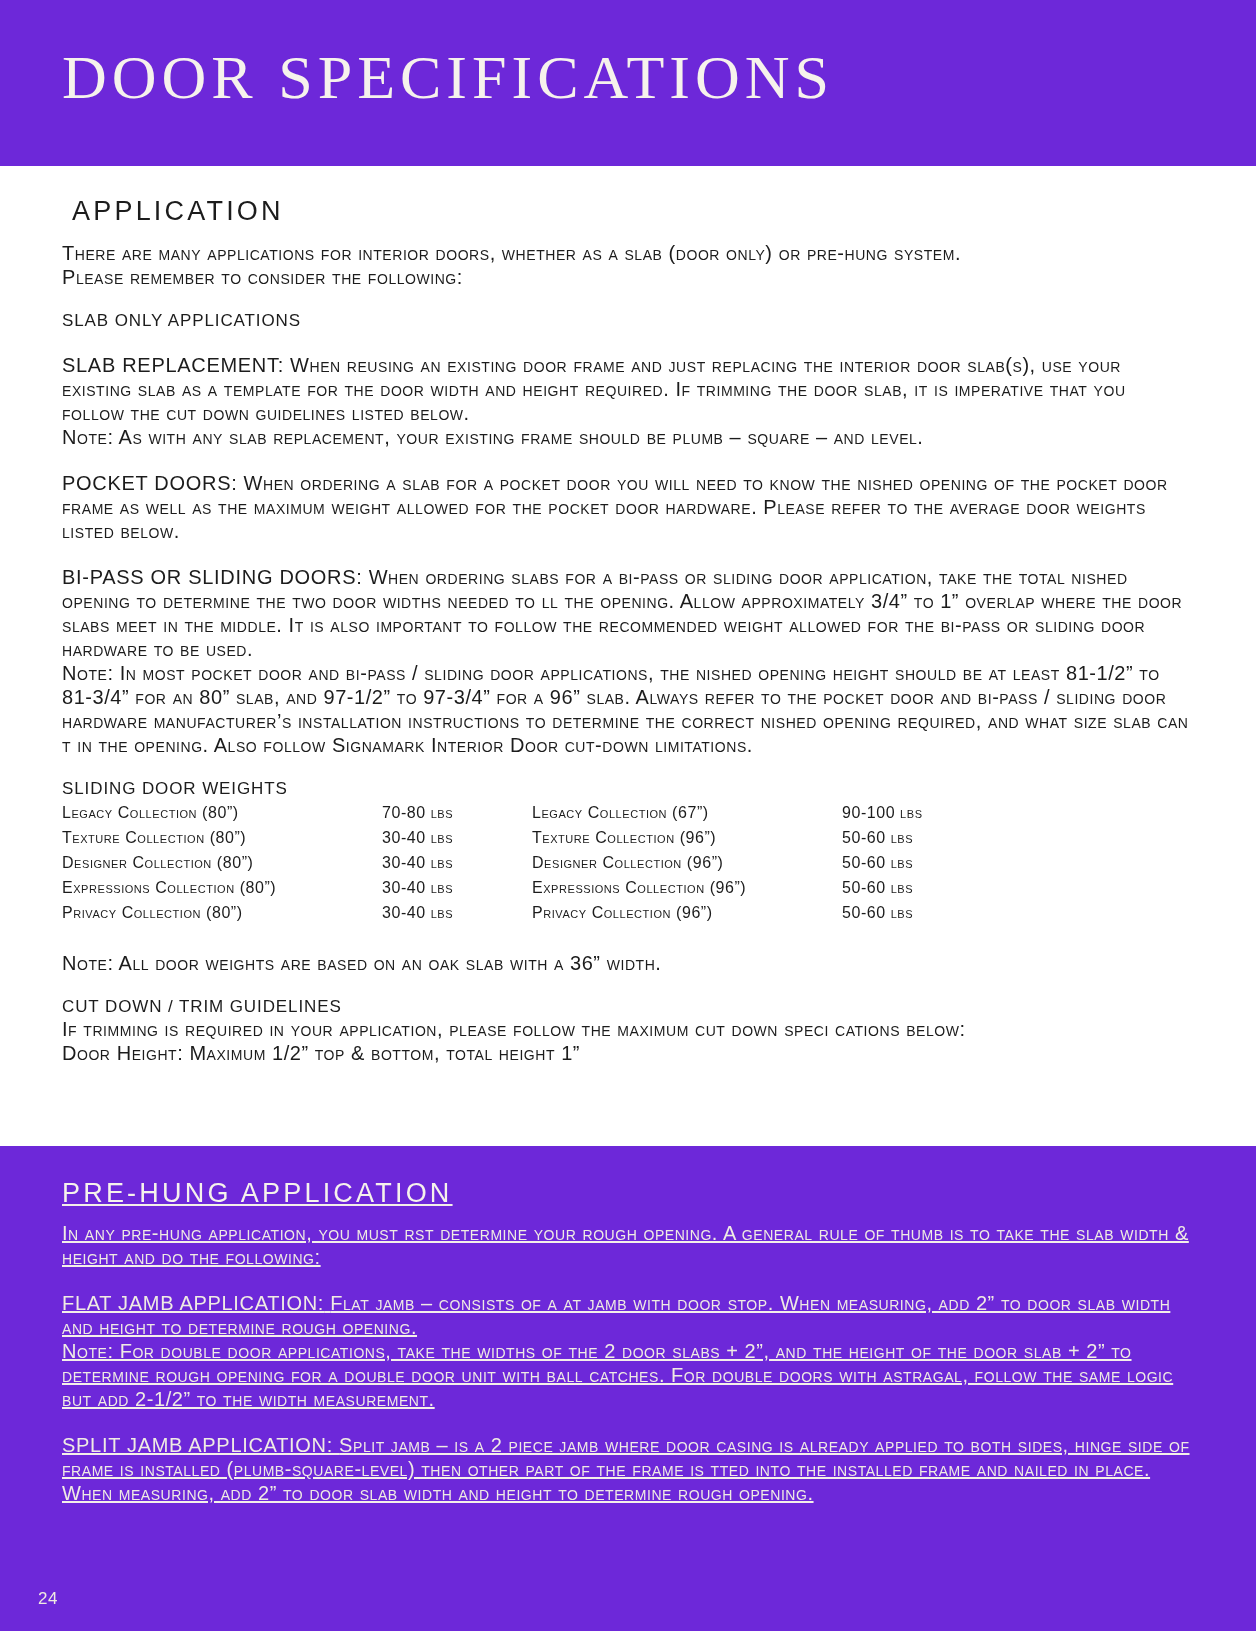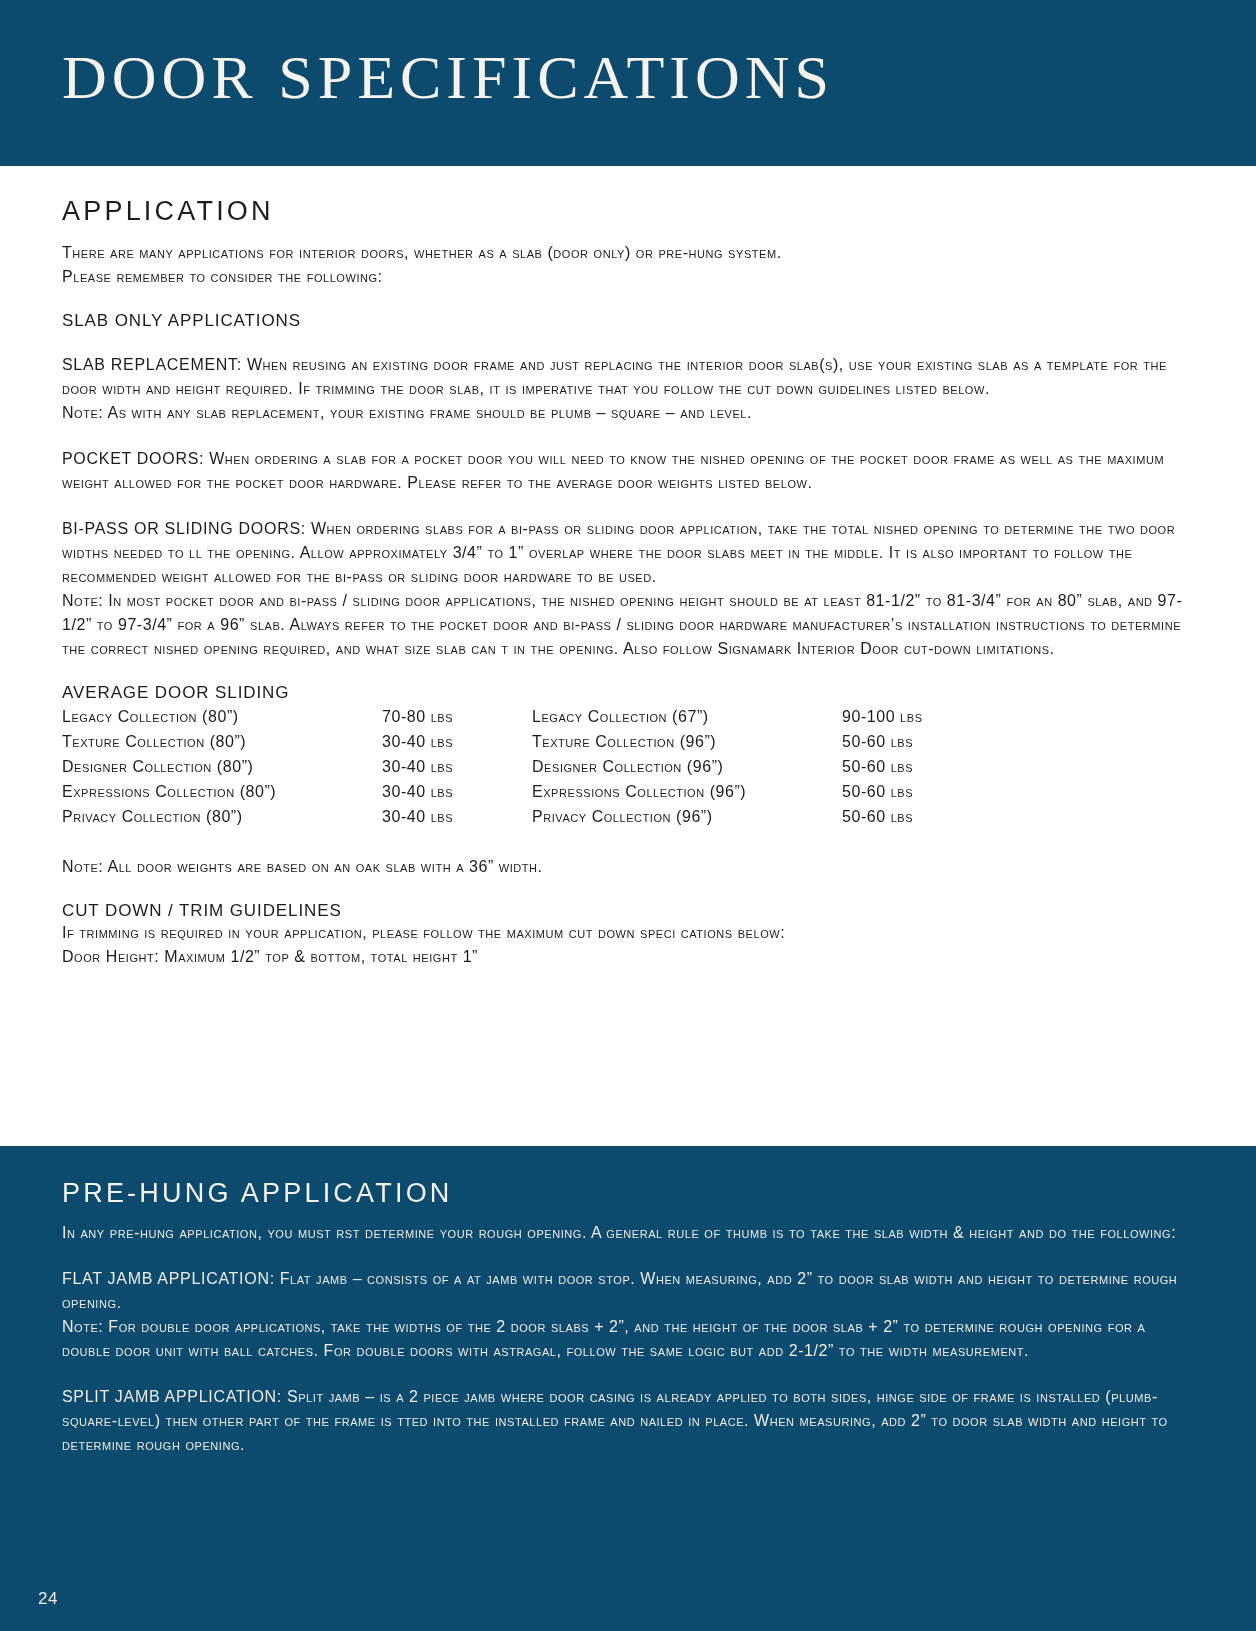--- a/index.html
+++ b/index.html
@@ -10,24 +10,25 @@
   body {
     width: 1256px;
     height: 1631px;
     position: relative;
     font-family: "Liberation Sans", sans-serif;
     overflow: hidden;
   }
 
   
   .band-dark {
-    background: #0c4a6e;
+    background: #6d28d9;
     color: #f4efe9;
     width: 100%;
     box-sizing: border-box;
+    text-decoration: underline;
   }
   .header-band {
     height: 166px;
     position: relative;
   }
   .page-title {
     position: absolute;
     left: 62px;
     top: 46px;
     font-family: "Liberation Serif", serif;
@@ -60,34 +61,34 @@
 
   
   .sec-head {
     font-family: "Liberation Sans", sans-serif;
     font-size: 27px;
     letter-spacing: 3.2px;
     font-weight: 400;
     margin: 0;
     white-space: nowrap;
   }
-  .white-section .sec-head { color: #1c1c1c; }
+  .white-section .sec-head { color: #1c1c1c; margin-left: 10px; }
   .footer-band .sec-head { color: #f6f2ec; }
 
   .sub-head {
     font-size: 17px;
     letter-spacing: 0.9px;
     font-weight: 400;
     margin: 0;
     white-space: nowrap;
   }
 
   
   .body-text {
-    font-size: 16px;
+    font-size: 20px;
     font-variant: small-caps;
     letter-spacing: 0.55px;
     line-height: 24px;
     margin: 0;
     text-align: left;
   }
   .footer-band .body-text { color: #f0ebe4; }
 
   .lead-caps {
     font-variant: normal;
@@ -164,21 +165,21 @@
   <div class="gap-md"></div>
 
   <p class="body-text">
     <span class="lead-caps">BI-PASS OR SLIDING DOORS:</span>
     <span>When ordering slabs for a bi-pass or sliding door application, take the total   nished opening to determine the two door widths needed to   ll the opening. Allow approximately 3/4” to 1” overlap where the door slabs meet in the middle. It is also important to follow the recommended weight allowed for the bi-pass or sliding door hardware to be used.</span>
   </p>
   <p class="body-text">Note: In most pocket door and bi-pass / sliding door applications, the   nished opening height should be at least 81-1/2” to 81-3/4” for an 80” slab, and 97-1/2” to 97-3/4” for a 96” slab. Always refer to the pocket door and bi-pass / sliding door hardware manufacturer’s installation instructions to determine the correct   nished opening required, and what size slab can   t in the opening. Also follow Signamark Interior Door cut-down limitations.</p>
 
   <div class="gap-md"></div>
 
-  <p class="sub-head">AVERAGE DOOR SLIDING</p>
+  <p class="sub-head">SLIDING DOOR WEIGHTS</p>
 
   <div style="height:5px"></div>
 
   <table class="weights">
     <tbody>
       <tr>
         <td class="name80">Legacy Collection (80”)</td>
         <td class="val80">70-80 lbs</td>
         <td class="name96">Legacy Collection (67”)</td>
         <td class="val96">90-100 lbs</td>

